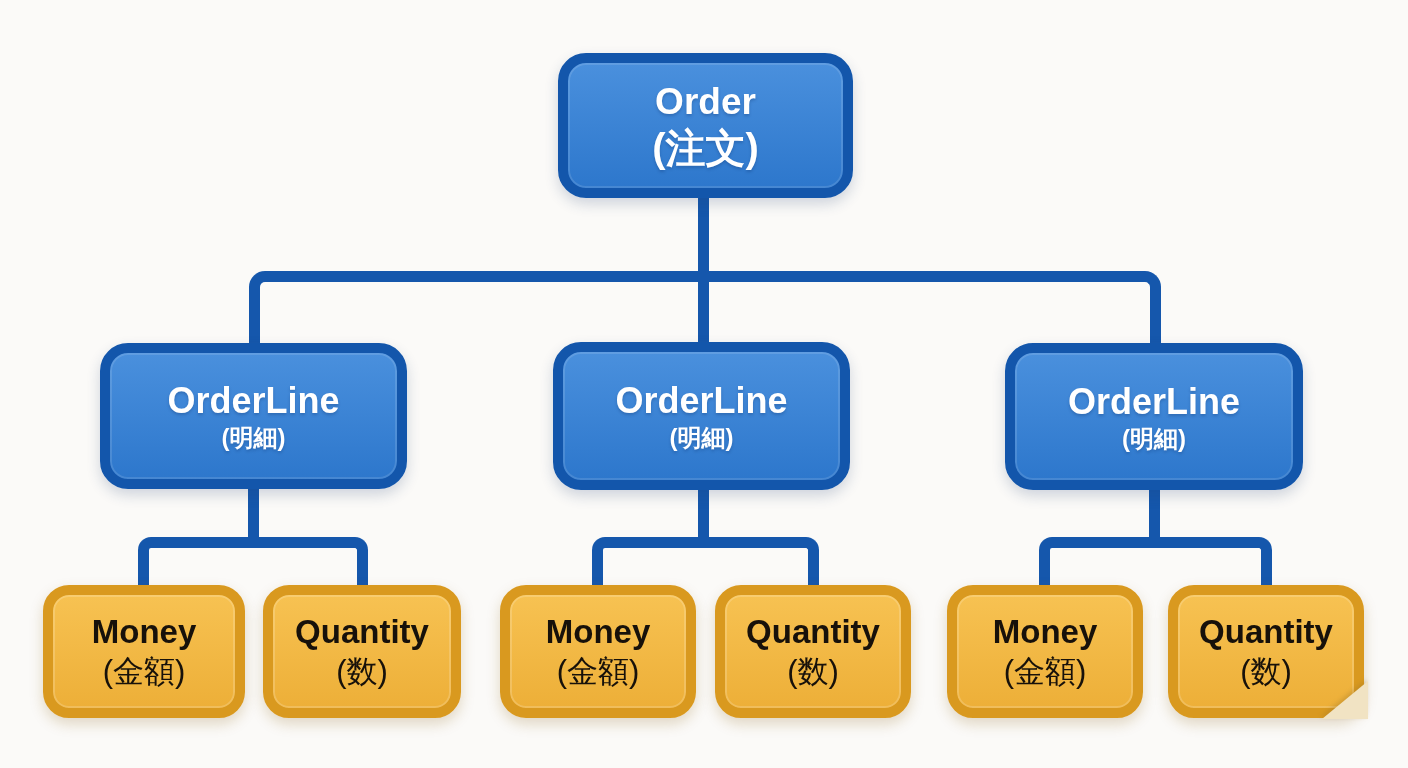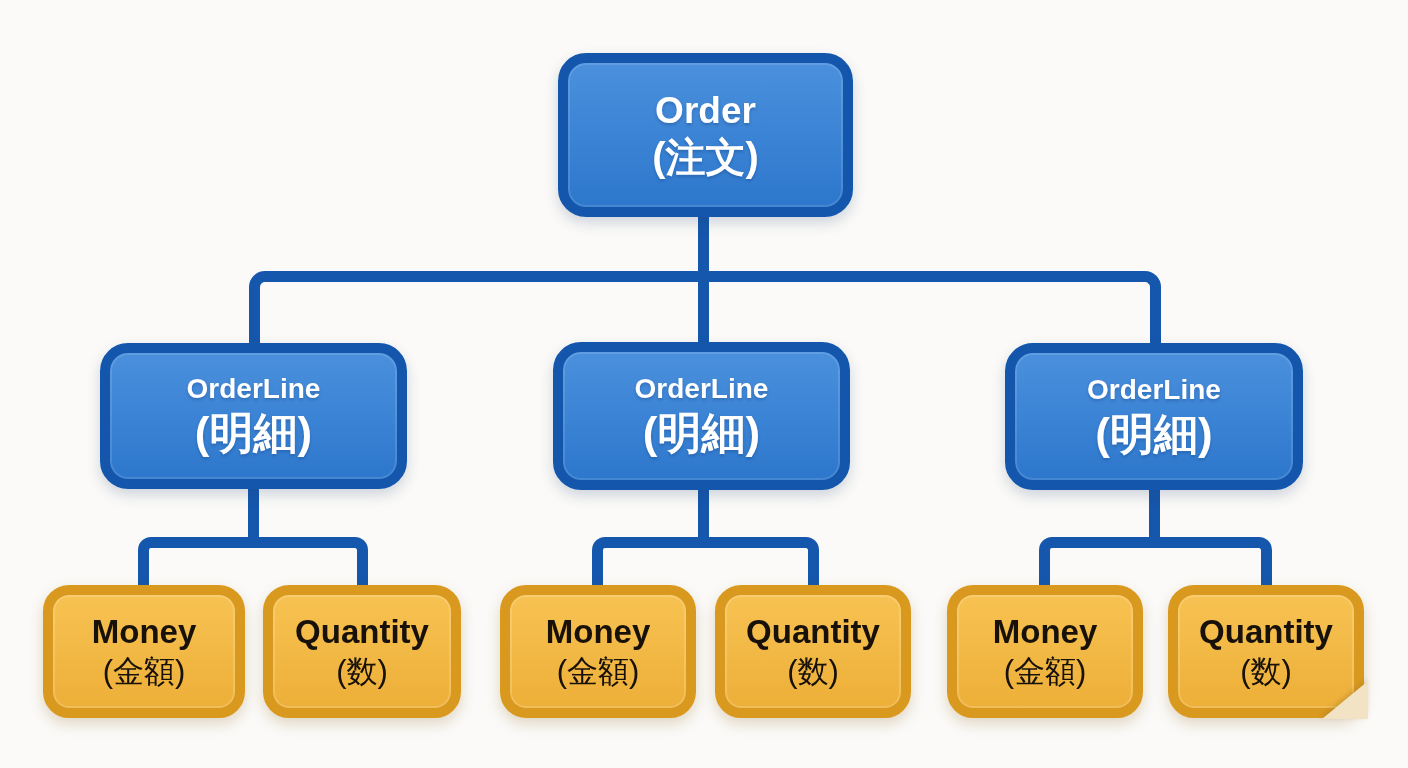--- a/index.html
+++ b/index.html
@@ -63,22 +63,22 @@
   }
   .node.orange{
     background:linear-gradient(180deg,var(--orange-fill-top),var(--orange-fill-bottom));
     border:10px solid var(--orange-border);
     border-radius:26px;
     color:var(--orange-text);
     box-shadow:0 6px 14px rgba(130,90,10,0.22), inset 0 0 0 2px rgba(255,255,255,0.18);
     justify-content:center;
   }
   .node .label{font-weight:700;}
-  .node.blue .label{font-size:28px;}
-  .node.blue .sublabel{font-size:44px;font-weight:700;}
+  .node.blue .label{font-size:36px;}
+  .node.blue .sublabel{font-size:24px;font-weight:700;}
   .node.root .label{font-size:37px;}
   .node.root .sublabel{font-size:40px;}
   .node.orange .label{font-size:33px;}
   .node.orange .sublabel{font-size:31px;font-weight:400;}
   
   .curl{
     position:absolute;
     left:1322px;
     top:681px;
     width:0;height:0;
@@ -99,21 +99,21 @@
 
   <div class="stub" style="left:248px;top:487px;height:61px"></div>
   <div class="bracket small" style="left:138px;top:537px;width:230px;height:48px"></div>
 
   <div class="stub" style="left:698px;top:487px;height:61px"></div>
   <div class="bracket small" style="left:592px;top:537px;width:227px;height:48px"></div>
 
   <div class="stub" style="left:1149px;top:487px;height:61px"></div>
   <div class="bracket small" style="left:1039px;top:537px;width:233px;height:48px"></div>
 
-  <div class="node blue root" style="left:558px;top:53px;width:295px;height:164px">
+  <div class="node blue root" style="left:558px;top:53px;width:295px;height:145px">
     <div class="label">Order</div>
     <div class="sublabel">(注文)</div>
   </div>
 
   <div class="node blue" style="left:100px;top:343px;width:307px;height:146px">
     <div class="label">OrderLine</div>
     <div class="sublabel">(明細)</div>
   </div>
   <div class="node blue" style="left:553px;top:342px;width:297px;height:148px">
     <div class="label">OrderLine</div>

